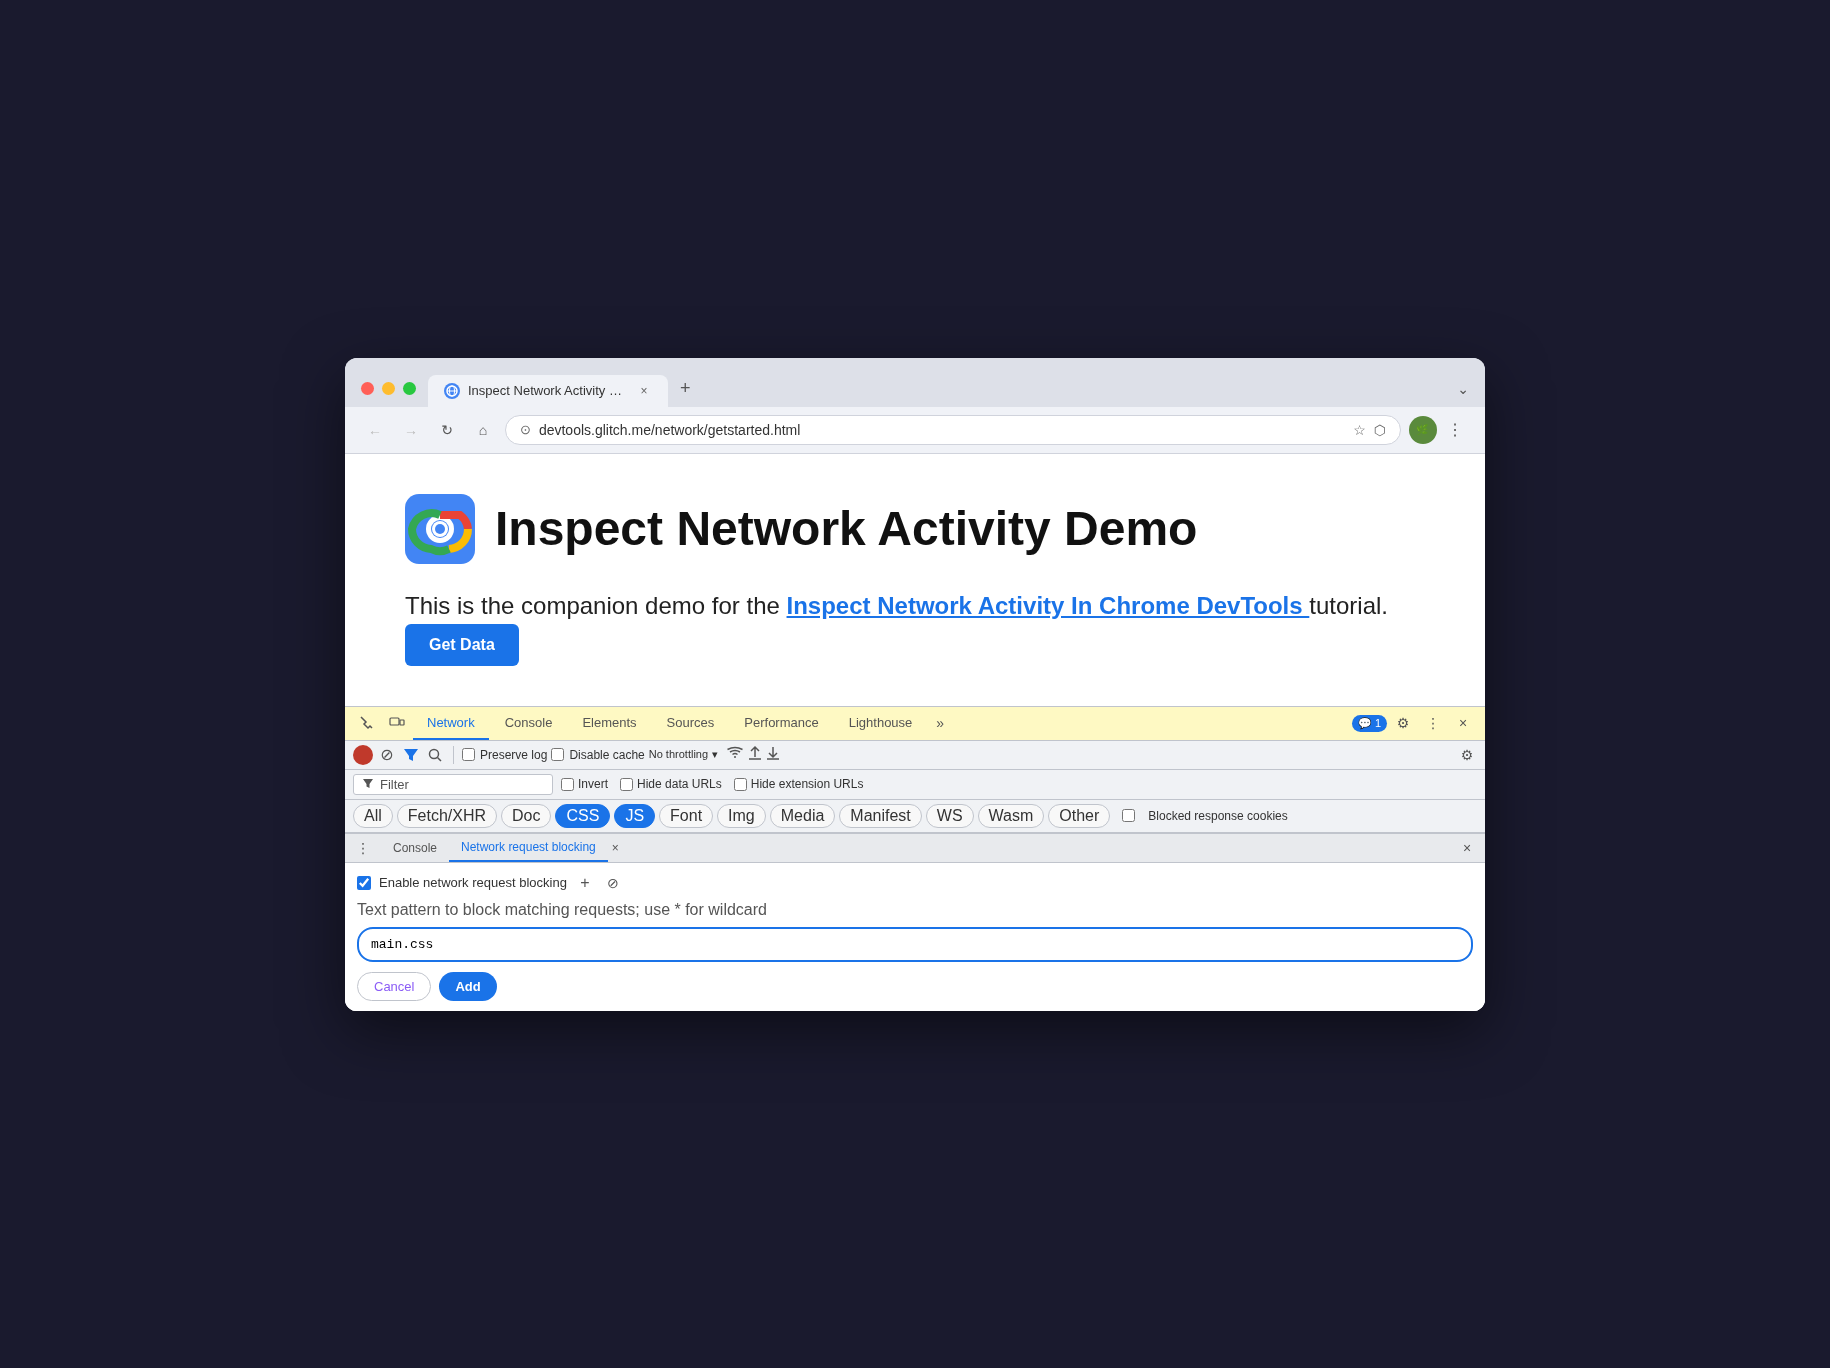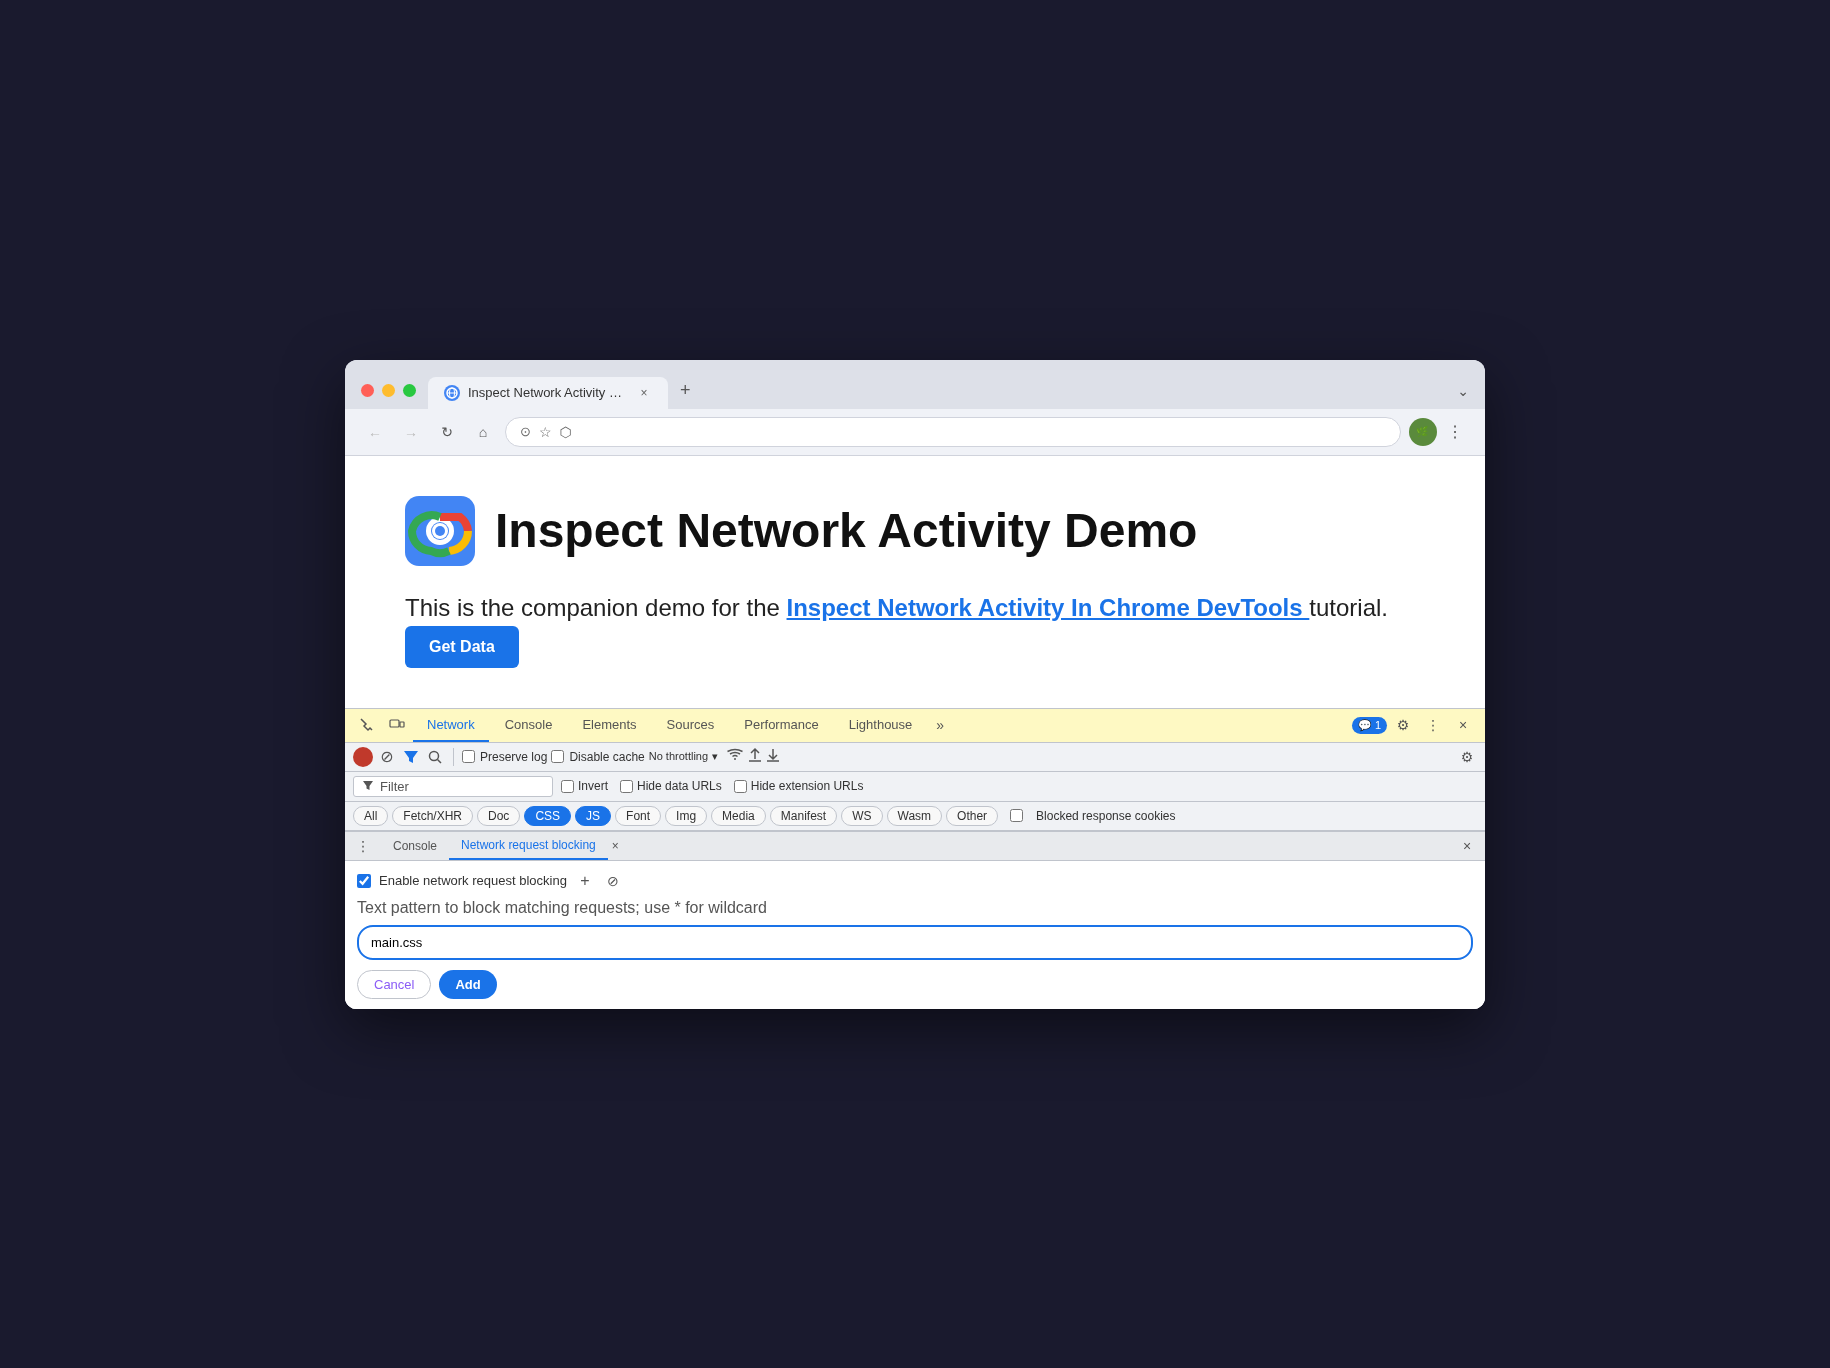--- a/index.html
+++ b/index.html
@@ -397,21 +397,21 @@
       display: flex;
       align-items: center;
       padding: 4px 8px;
       gap: 4px;
       border-bottom: 1px solid #c0c4cc;
       background: #f0f2f5;
       flex-wrap: wrap;
     }
     .type-pill {
       padding: 2px 10px;
-      font-size: 12px;
+      font-size: 16px;
       border: 1px solid #c0c4cc;
       border-radius: 12px;
       cursor: pointer;
       color: #333;
       background: #f8f8f8;
       white-space: nowrap;
     }
     .type-pill.active-blue {
       background: #1a73e8;
       border-color: #1a73e8;
@@ -522,20 +522,21 @@
       margin-bottom: 8px;
     }
     .blocking-input {
       width: 100%;
       padding: 8px 12px;
       font-size: 13px;
       border: 2px solid #1a73e8;
       border-radius: 16px;
       outline: none;
       margin-bottom: 10px;
+      font-family: Liberation Mono, monospace;
     }
     .blocking-actions {
       display: flex;
       gap: 8px;
     }
     .cancel-btn {
       padding: 6px 16px;
       font-size: 13px;
       background: white;
       border: 1px solid #c0c4cc;
@@ -587,20 +588,21 @@
     </div>
   </div>
 
   <div class="address-bar">
     <div class="nav-btn disabled">←</div>
     <div class="nav-btn disabled">→</div>
     <div class="nav-btn">↻</div>
     <div class="nav-btn">⌂</div>
     <div class="url-bar">
       <span class="url-icon">⊙</span>
+      <span class="url-text">devtools.glitch.me/network/getstarted.html</span>
       <span class="url-star">☆</span>
       <span class="url-ext">⬡</span>
     </div>
     <div class="browser-actions">
       <div class="avatar-btn">
         <div class="avatar-circle">🌿</div>
       </div>
       <div class="browser-action-btn">⋮</div>
     </div>
   </div>

